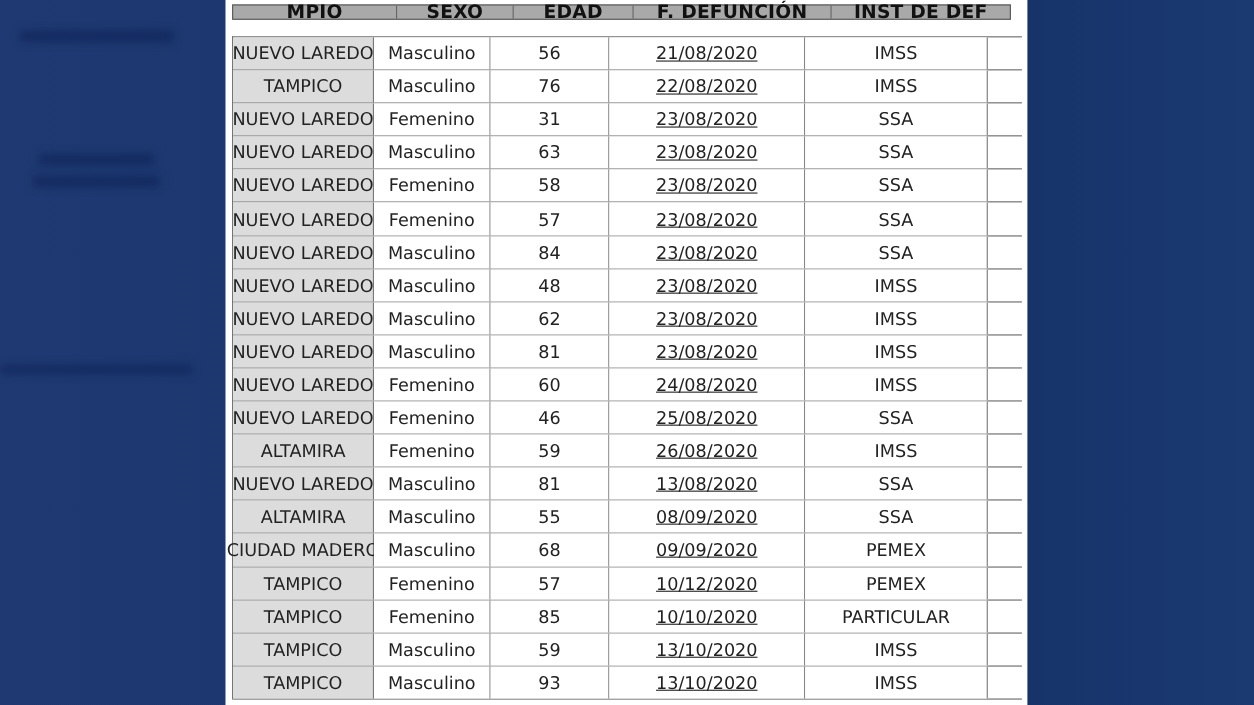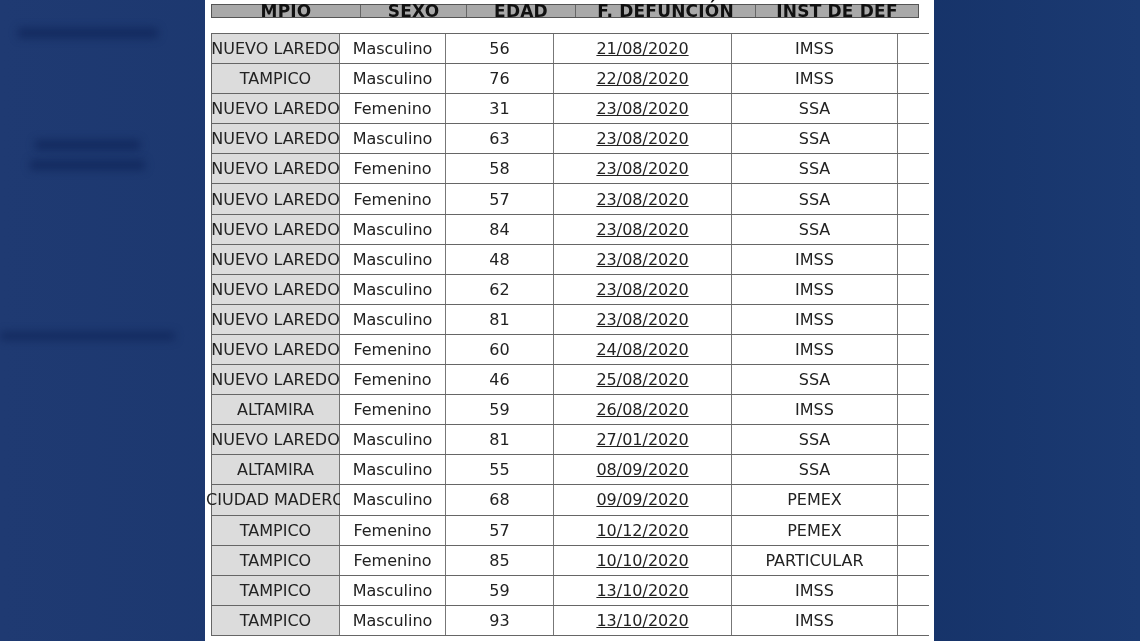--- a/index.html
+++ b/index.html
@@ -195,21 +195,21 @@
       <div class="cell mpio c1">ALTAMIRA</div>
       <div class="cell c2">Femenino</div>
       <div class="cell c3">59</div>
       <div class="cell c4">26/08/2020</div>
       <div class="cell c5">IMSS</div>
     </div>
     <div class="row">
       <div class="cell mpio c1">NUEVO LAREDO</div>
       <div class="cell c2">Masculino</div>
       <div class="cell c3">81</div>
-      <div class="cell c4">27/01/2020</div>
+      <div class="cell c4">13/08/2020</div>
       <div class="cell c5">SSA</div>
     </div>
     <div class="row">
       <div class="cell mpio c1">ALTAMIRA</div>
       <div class="cell c2">Masculino</div>
       <div class="cell c3">55</div>
       <div class="cell c4">08/09/2020</div>
       <div class="cell c5">SSA</div>
     </div>
     <div class="row">

